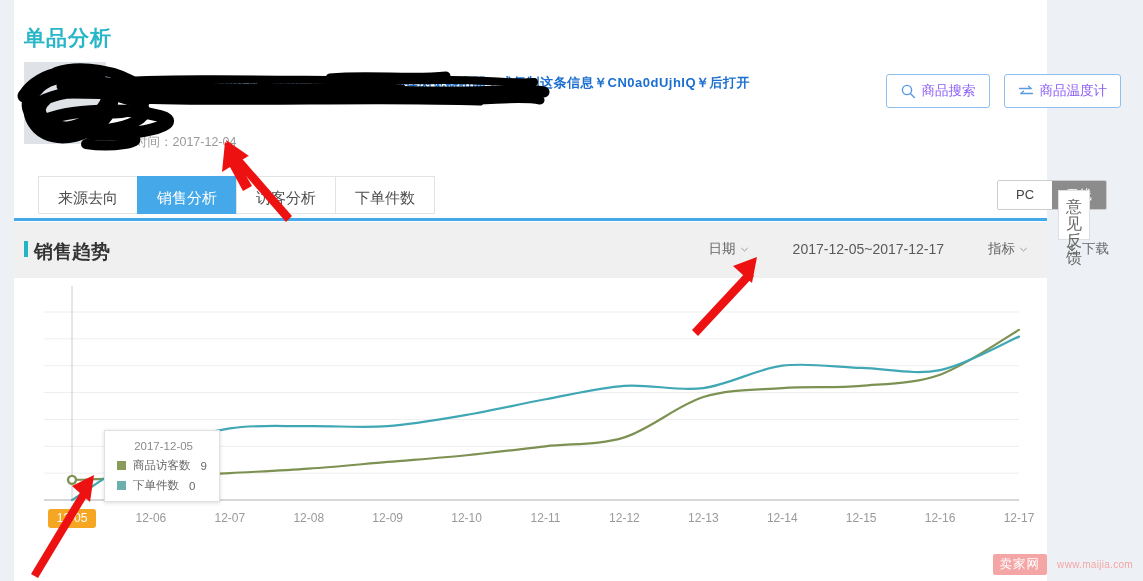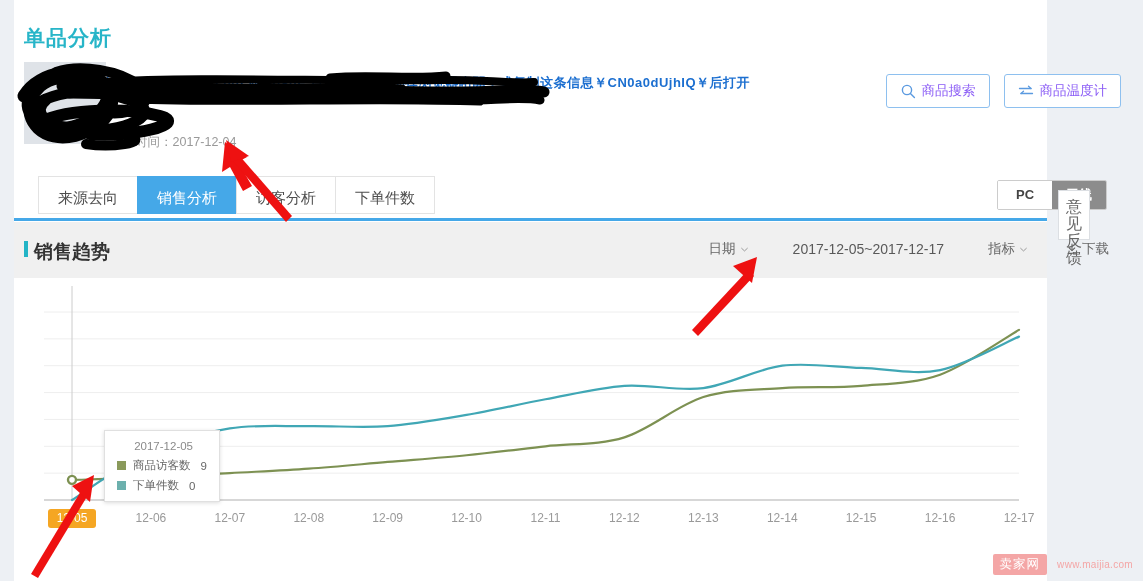--- a/index.html
+++ b/index.html
@@ -81,21 +81,21 @@
     width: 1033px; height: 3px; background: #45a8e8;
   }
 
   
   .dev-toggle {
     position: absolute; right: 36px; top: 180px;
     display: flex; border: 1px solid #ccc; border-radius: 2px; overflow: hidden;
   }
   .dev-opt {
     width: 54px; height: 28px; line-height: 28px; text-align: center;
-    font-size: 13px; color: #444; background: #fff; cursor: pointer; font-weight: bold;
+    font-size: 13px; color: #444; background: #fff; cursor: pointer;
   }
   .dev-opt.sel { background: #8c8c8c; color: #fff; }
 
   
   .feedback {
     position: absolute; left: 1058px; top: 190px;
     width: 32px; height: 50px;
     background: #fff; border: 1px solid #dcdfe3;
     font-size: 16px; color: #666; line-height: 17px;
     text-align: center; padding-top: 7px; cursor: pointer;

